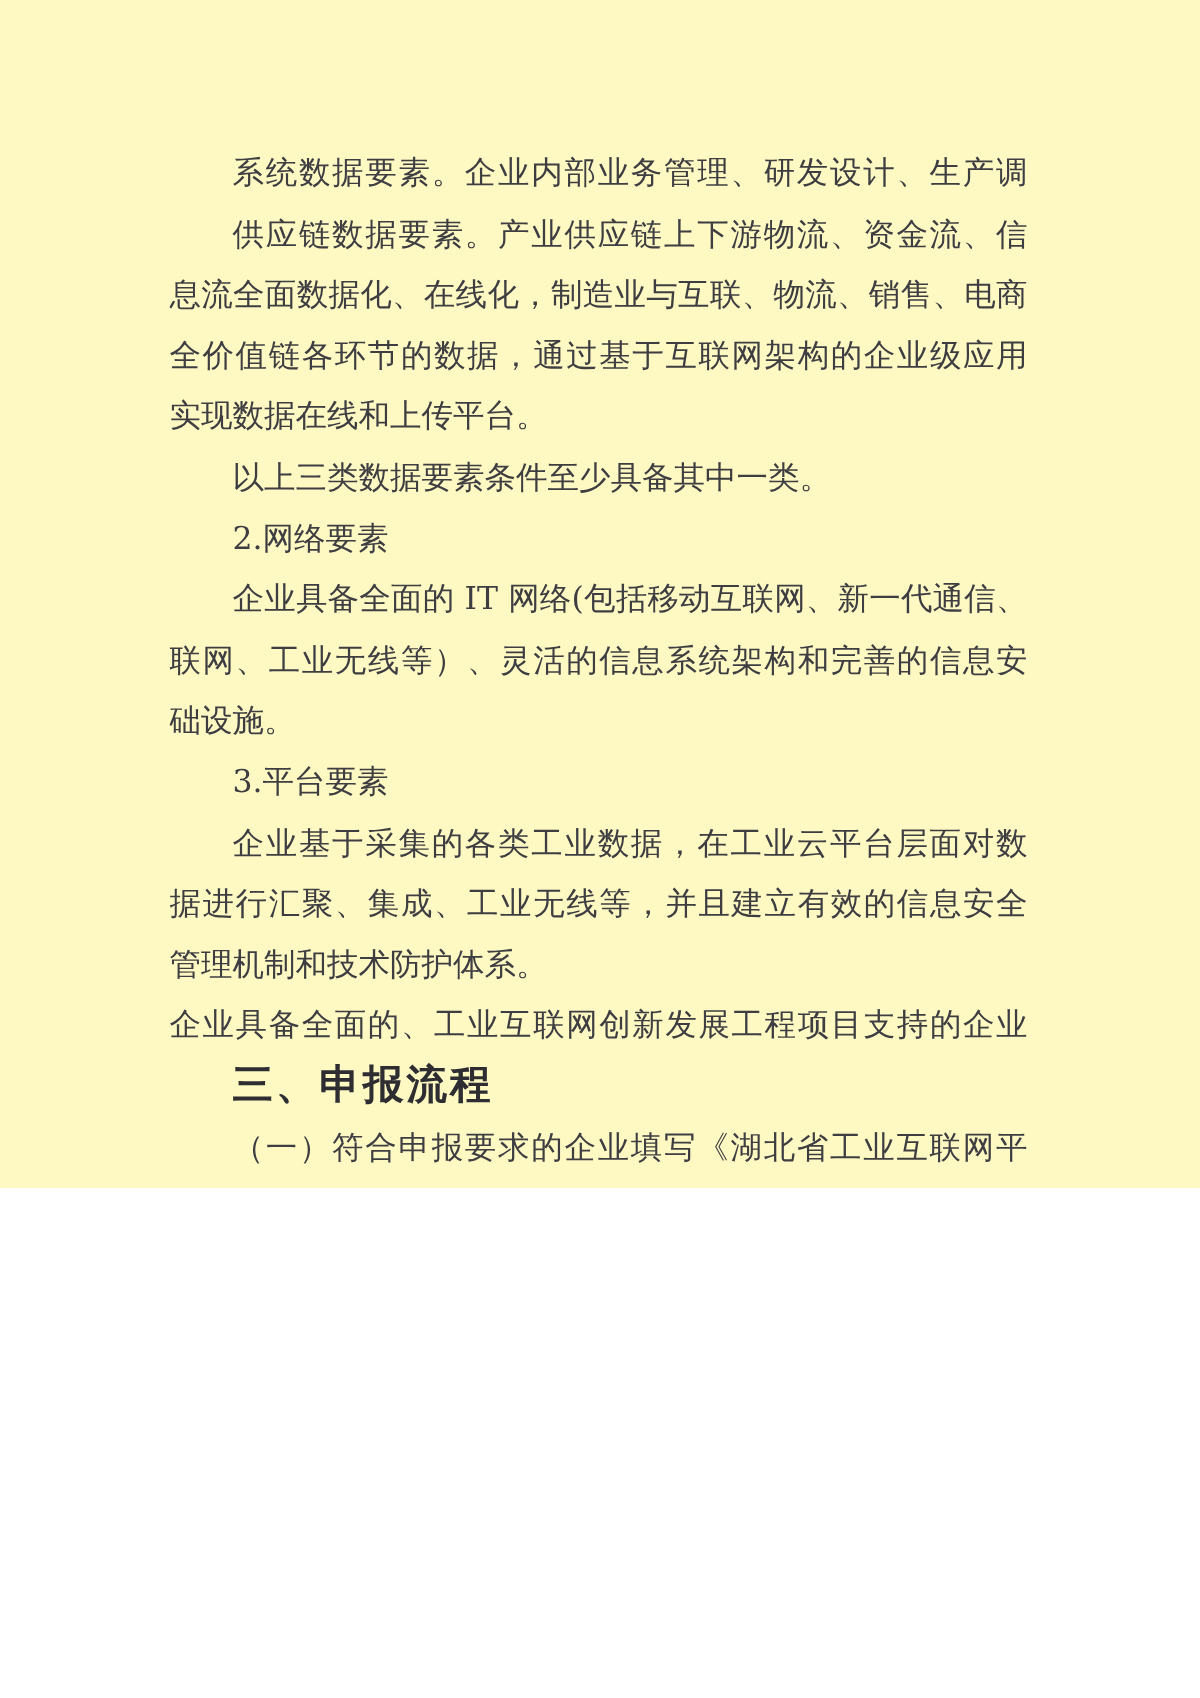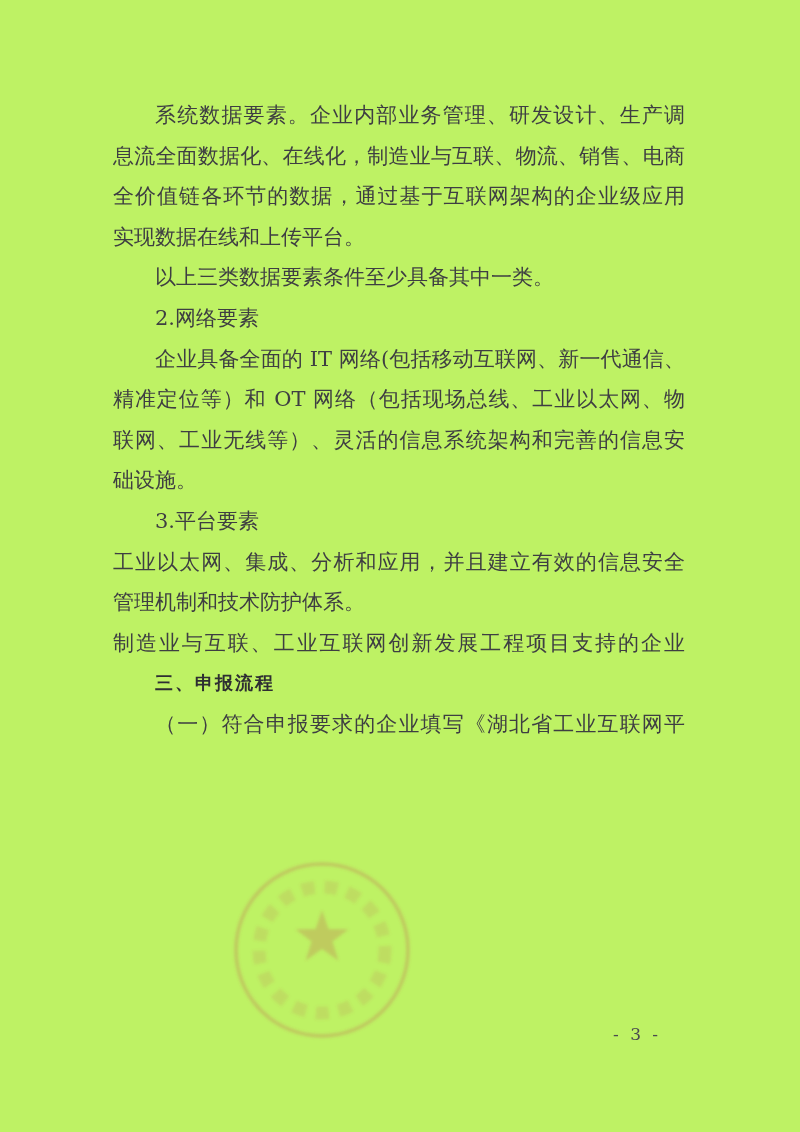--- a/index.html
+++ b/index.html
@@ -1,20 +1,20 @@
 <!DOCTYPE html>
 <html><head>
 <meta charset="utf-8">
 <style>
   html, body { margin: 0; padding: 0; background: #ffffff; }
   .page {
     position: relative;
     width: 800px;
-    height: 1132px;
-    background: #bef264;
+    height: 792px;
+    background: #fef9c3;
     overflow: hidden;
     font-family: "DejaVu Serif", "Liberation Serif", serif;
   }
   .content {
     position: absolute;
     left: 113px;
     top: 95px;
     width: 572px;
   }
   .line {
@@ -27,21 +27,21 @@
   }
   .line.indent { padding-left: 42px; }
   .line.just {
     text-align: justify;
     text-align-last: justify;
     text-justify: inter-character;
   }
   .line.heading {
     font-family: "DejaVu Sans", "Liberation Sans", sans-serif;
     font-weight: bold;
-    font-size: 18px;
+    font-size: 27px;
     color: #2e2e32;
     letter-spacing: 2px;
   }
   .seal {
     position: absolute;
     left: 230px;
     top: 858px;
     pointer-events: none;
   }
   .footer {
@@ -68,32 +68,33 @@
     <g filter="url(#sealblur)">
       <circle cx="92" cy="92" r="86" fill="none" stroke="#c25b50" stroke-width="3.5" opacity="0.28"></circle>
       <circle cx="92" cy="92" r="63" fill="none" stroke="#c25b50" stroke-width="13" opacity="0.14" stroke-dasharray="13 10"></circle>
       <polygon points="92,52 98.5,71.1 118.6,71.3 102.5,83.4 108.5,102.7 92,91 75.5,102.7 81.5,83.4 65.4,71.3 85.5,71.1" fill="#c25b50" opacity="0.26"></polygon>
     </g>
   </svg>
 
   <div class="content">
 
   <div class="line indent just">系统数据要素。企业内部业务管理、研发设计、生产调</div>
+      <div class="line indent just">供应链数据要素。产业供应链上下游物流、资金流、信</div>
       <div class="line just">息流全面数据化、在线化，制造业与互联、物流、销售、电商</div>
       <div class="line just">全价值链各环节的数据，通过基于互联网架构的企业级应用</div>
       <div class="line">实现数据在线和上传平台。</div>
       <div class="line indent">以上三类数据要素条件至少具备其中一类。</div>
       <div class="line indent">2.网络要素</div>
       <div class="line indent just">企业具备全面的 IT 网络(包括移动互联网、新一代通信、</div>
-      <div class="line just">精准定位等）和 OT 网络（包括现场总线、工业以太网、物</div>
       <div class="line just">联网、工业无线等）、灵活的信息系统架构和完善的信息安</div>
       <div class="line">础设施。</div>
       <div class="line indent">3.平台要素</div>
-      <div class="line just">工业以太网、集成、分析和应用，并且建立有效的信息安全</div>
+      <div class="line indent just">企业基于采集的各类工业数据，在工业云平台层面对数</div>
+      <div class="line just">据进行汇聚、集成、工业无线等，并且建立有效的信息安全</div>
       <div class="line">管理机制和技术防护体系。</div>
-      <div class="line just">制造业与互联、工业互联网创新发展工程项目支持的企业</div>
+      <div class="line just">企业具备全面的、工业互联网创新发展工程项目支持的企业</div>
       <div class="line indent heading">三、申报流程</div>
       <div class="line indent just">（一）符合申报要求的企业填写《湖北省工业互联网平</div>
     </div>
 
   <div class="footer">- 3 -</div>
 
 </div>
 
 </body></html>

